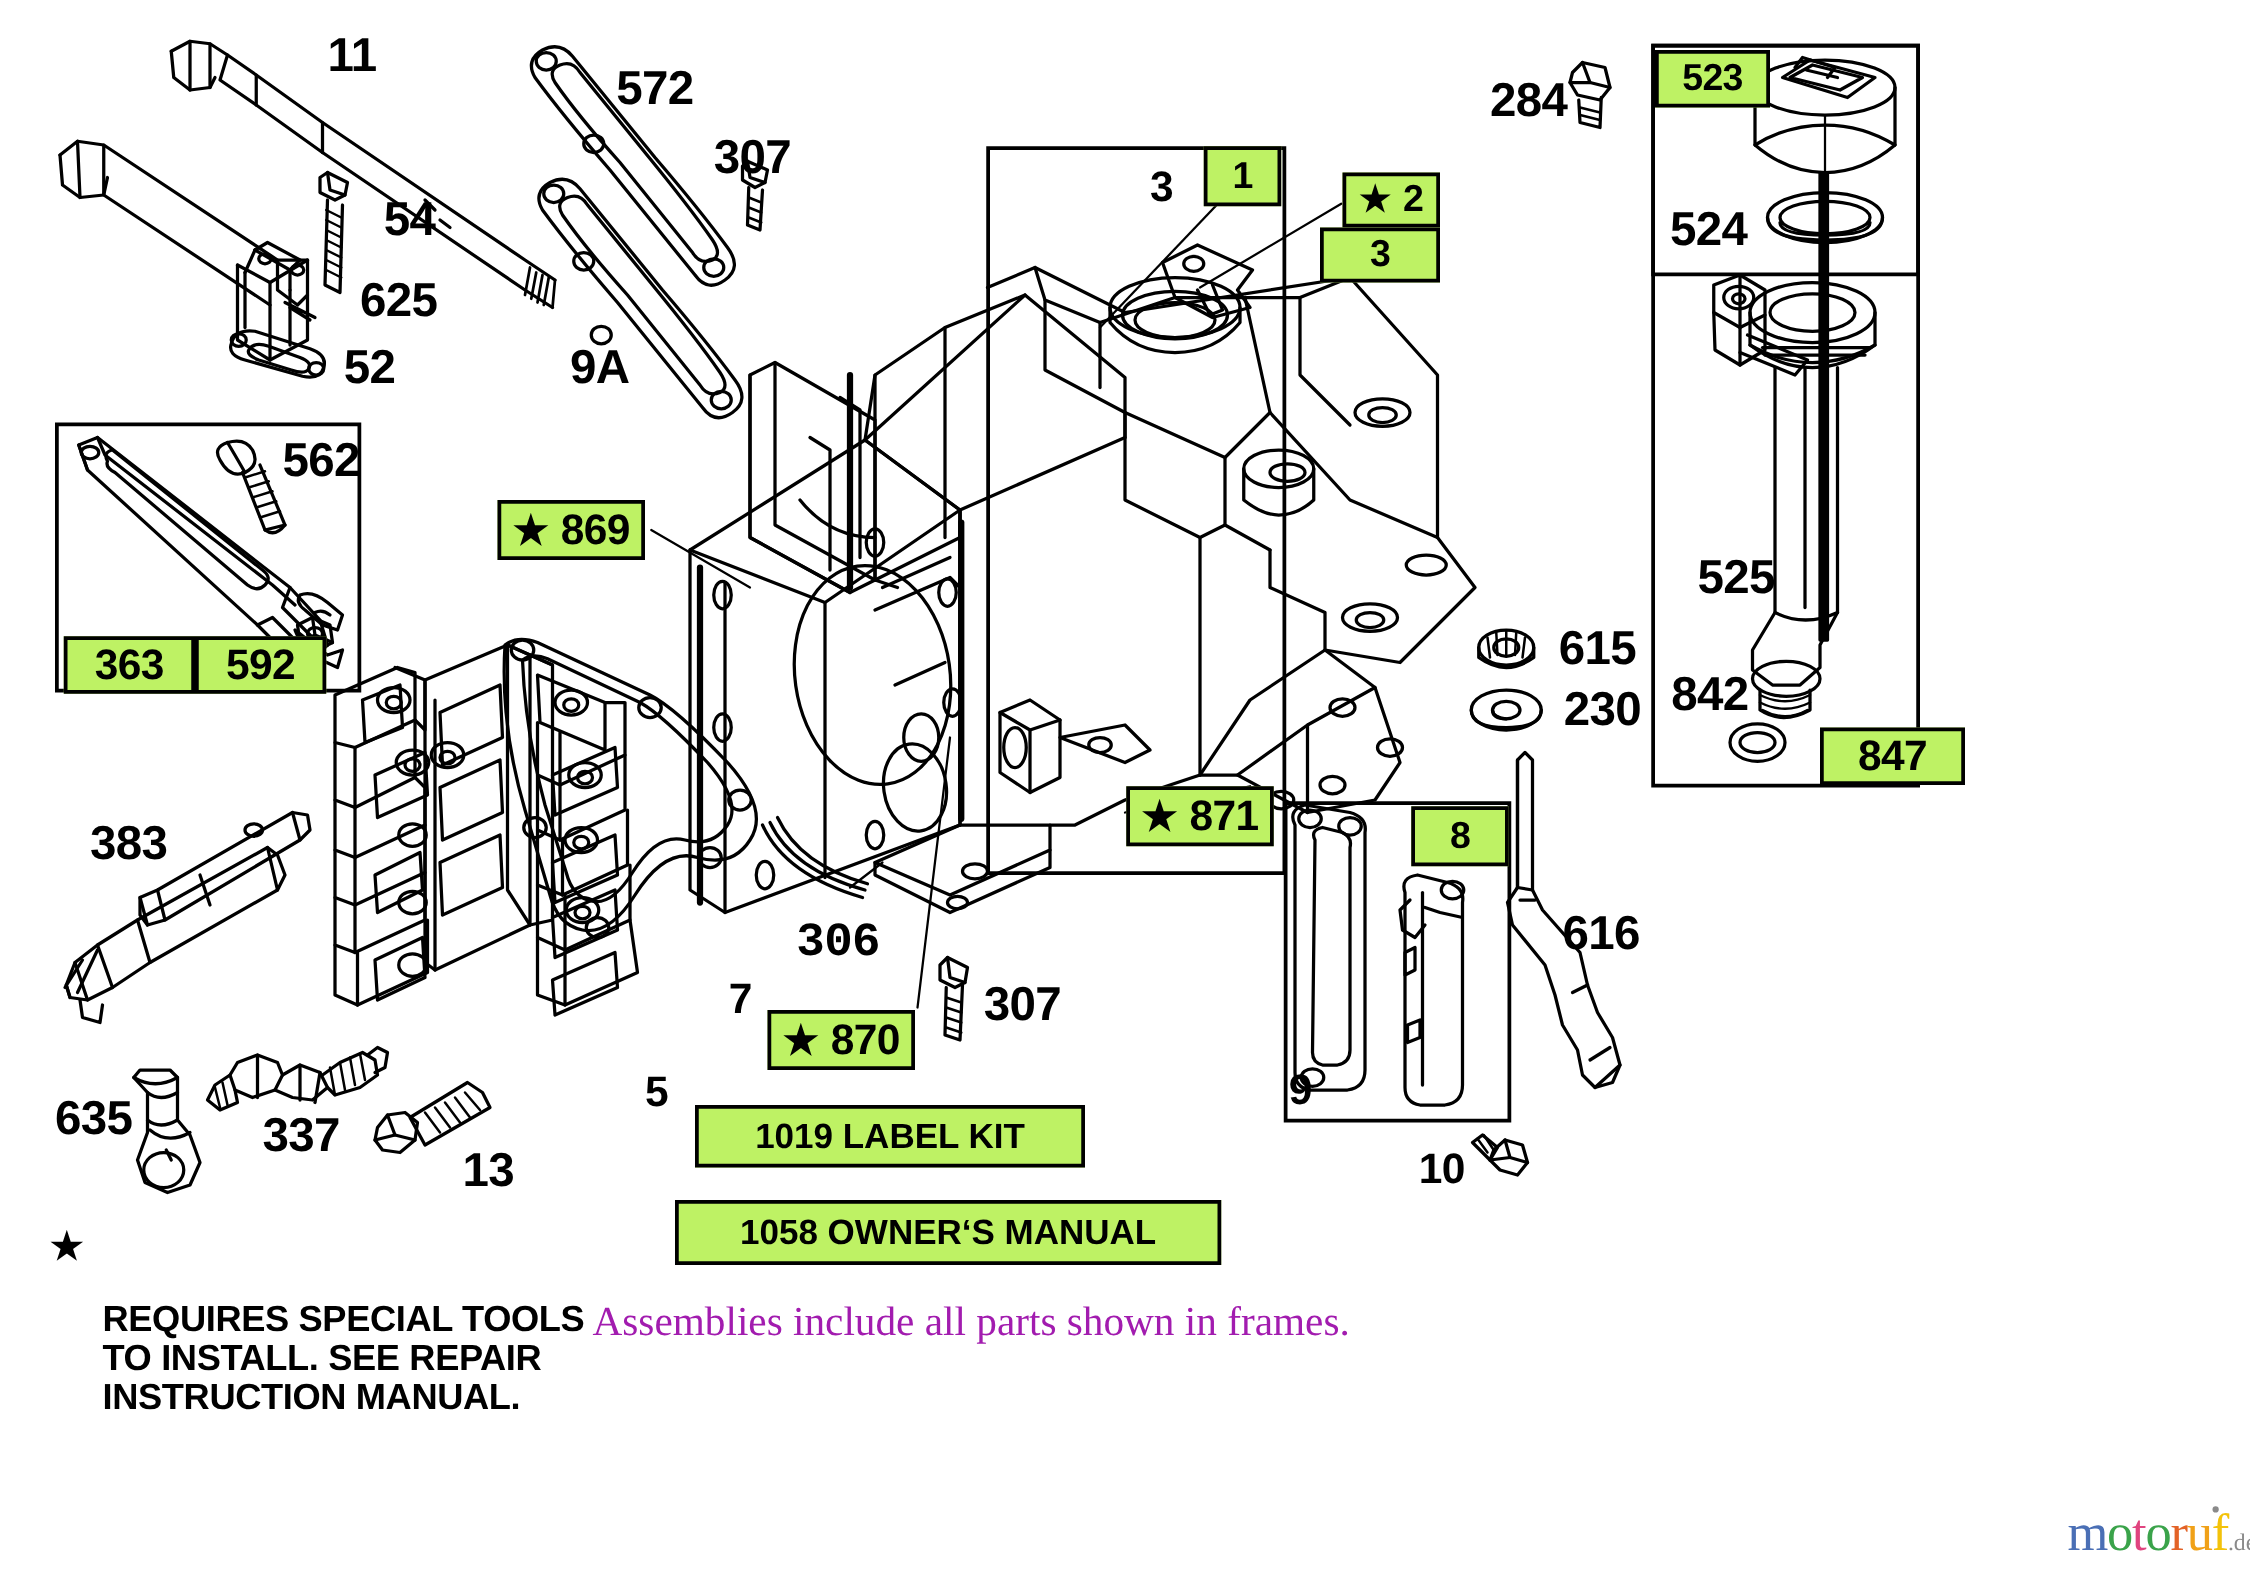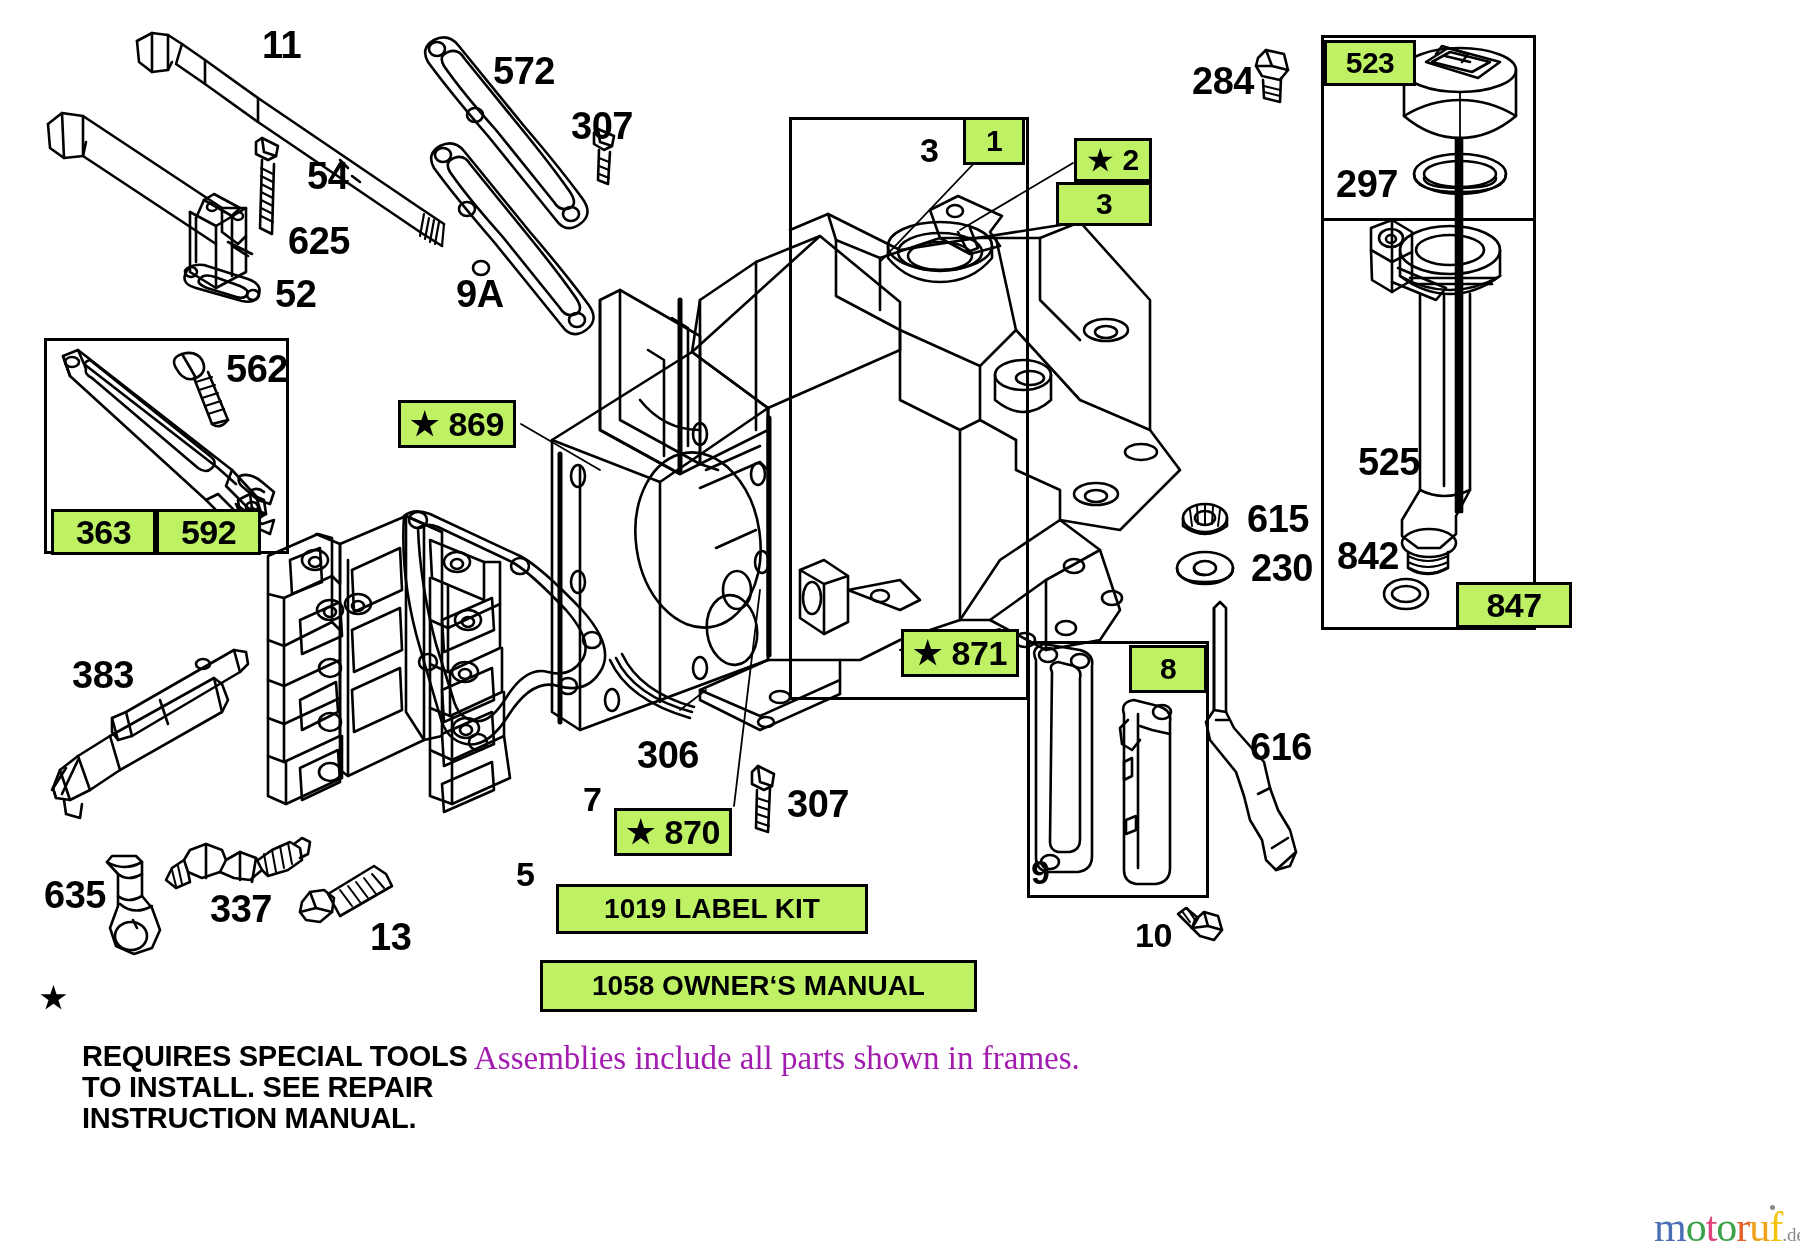--- a/index.html
+++ b/index.html
@@ -597,25 +597,25 @@
       <div class="lbl s38" style="left: 288px; top: 222px;">625</div>
       <div class="lbl s38" style="left: 275px; top: 275px;">52</div>
       <div class="lbl s38" style="left: 456px; top: 275px;">9A</div>
       <div class="lbl s38" style="left: 226px; top: 350px;">562</div>
       <div class="lbl s38" style="left: 72px; top: 656px;">383</div>
       <div class="lbl s38" style="left: 44px; top: 876px;">635</div>
       <div class="lbl s38" style="left: 210px; top: 890px;">337</div>
       <div class="lbl s38" style="left: 370px; top: 918px;">13</div>
       <div class="lbl s34" style="left: 516px; top: 857px;">5</div>
       <div class="lbl s34" style="left: 583px; top: 782px;">7</div>
-      <div class="lbl s38" style="left: 637px; top: 736px;">306</div>
+      <div class="lbl s38" style="left: 637px; top: 736px; font-family: Liberation Mono, monospace;">306</div>
       <div class="lbl s38" style="left: 787px; top: 785px;">307</div>
       <div class="lbl s34" style="left: 920px; top: 133px;">3</div>
       <div class="lbl s38" style="left: 1192px; top: 62px;">284</div>
-      <div class="lbl s38" style="left: 1336px; top: 165px;">297</div>
+      <div class="lbl s38" style="left: 1336px; top: 165px;">524</div>
       <div class="lbl s38" style="left: 1358px; top: 443px;">525</div>
       <div class="lbl s38" style="left: 1337px; top: 537px;">842</div>
       <div class="lbl s38" style="left: 1247px; top: 500px;">615</div>
       <div class="lbl s38" style="left: 1251px; top: 549px;">230</div>
       <div class="lbl s38" style="left: 1250px; top: 728px;">616</div>
       <div class="lbl s34" style="left: 1031px; top: 855px;">9</div>
       <div class="lbl s34" style="left: 1135px; top: 918px;">10</div>
     </div>
 
   <div id="tagbox-layer">

